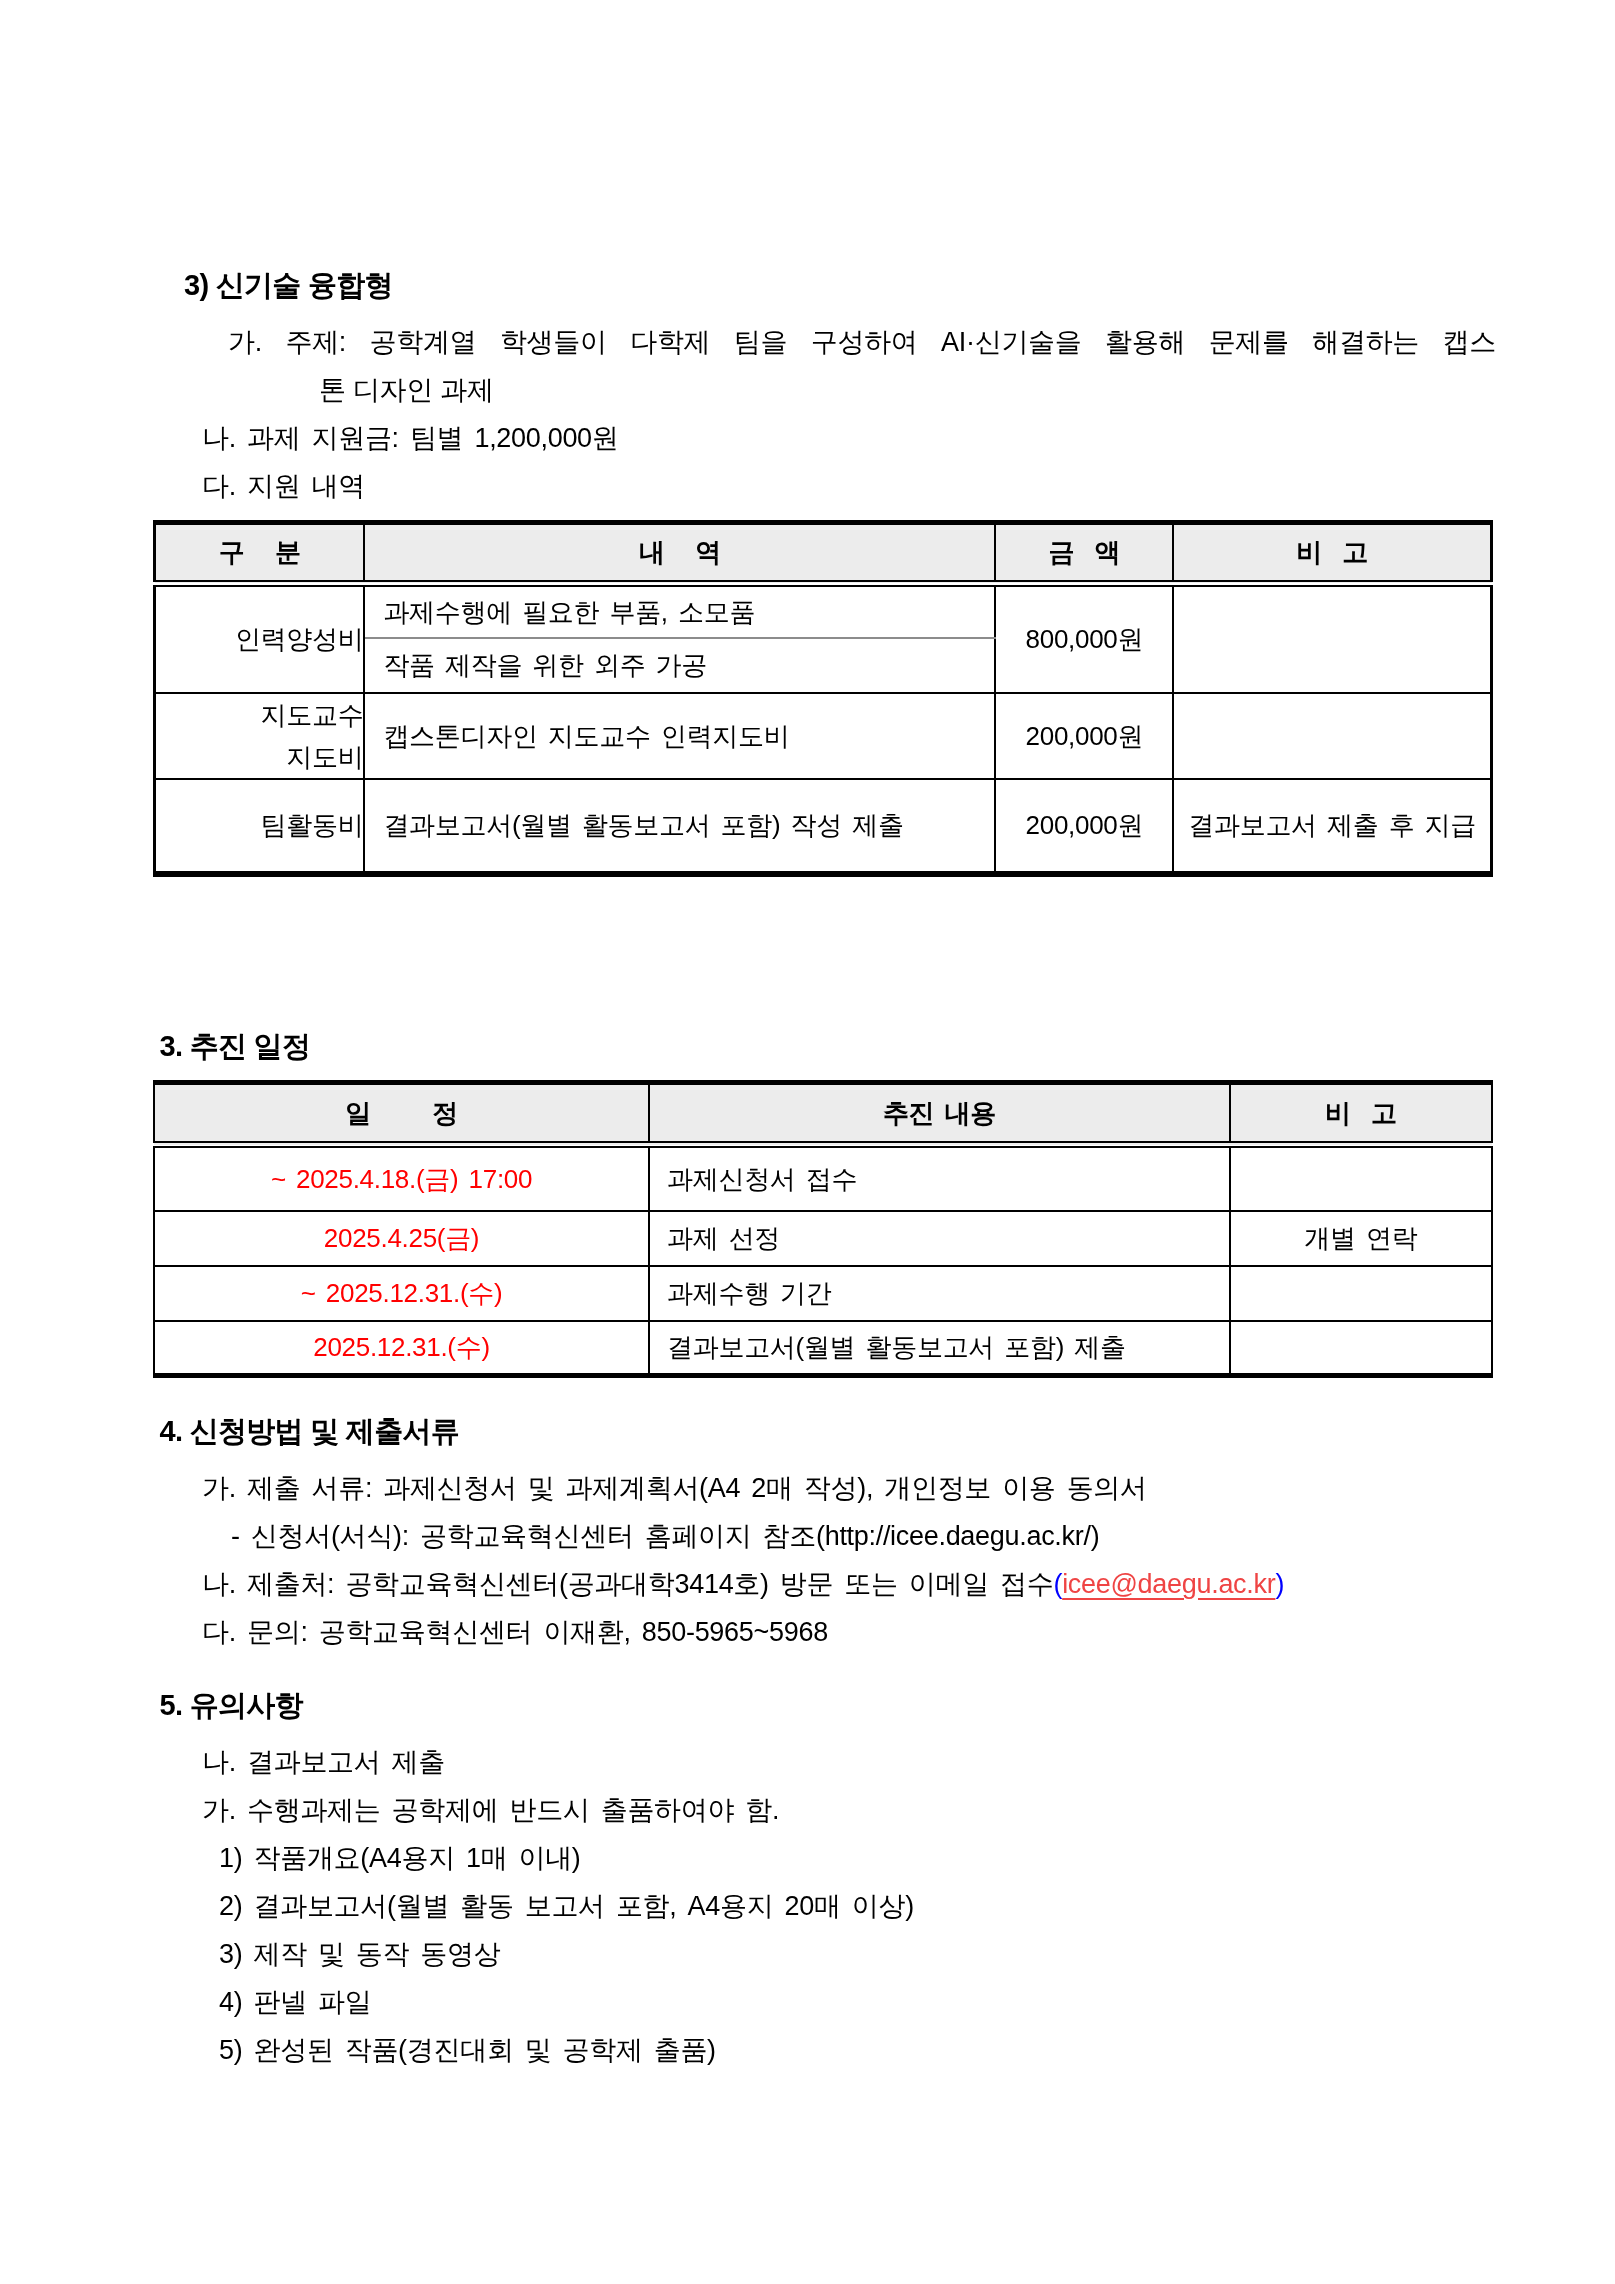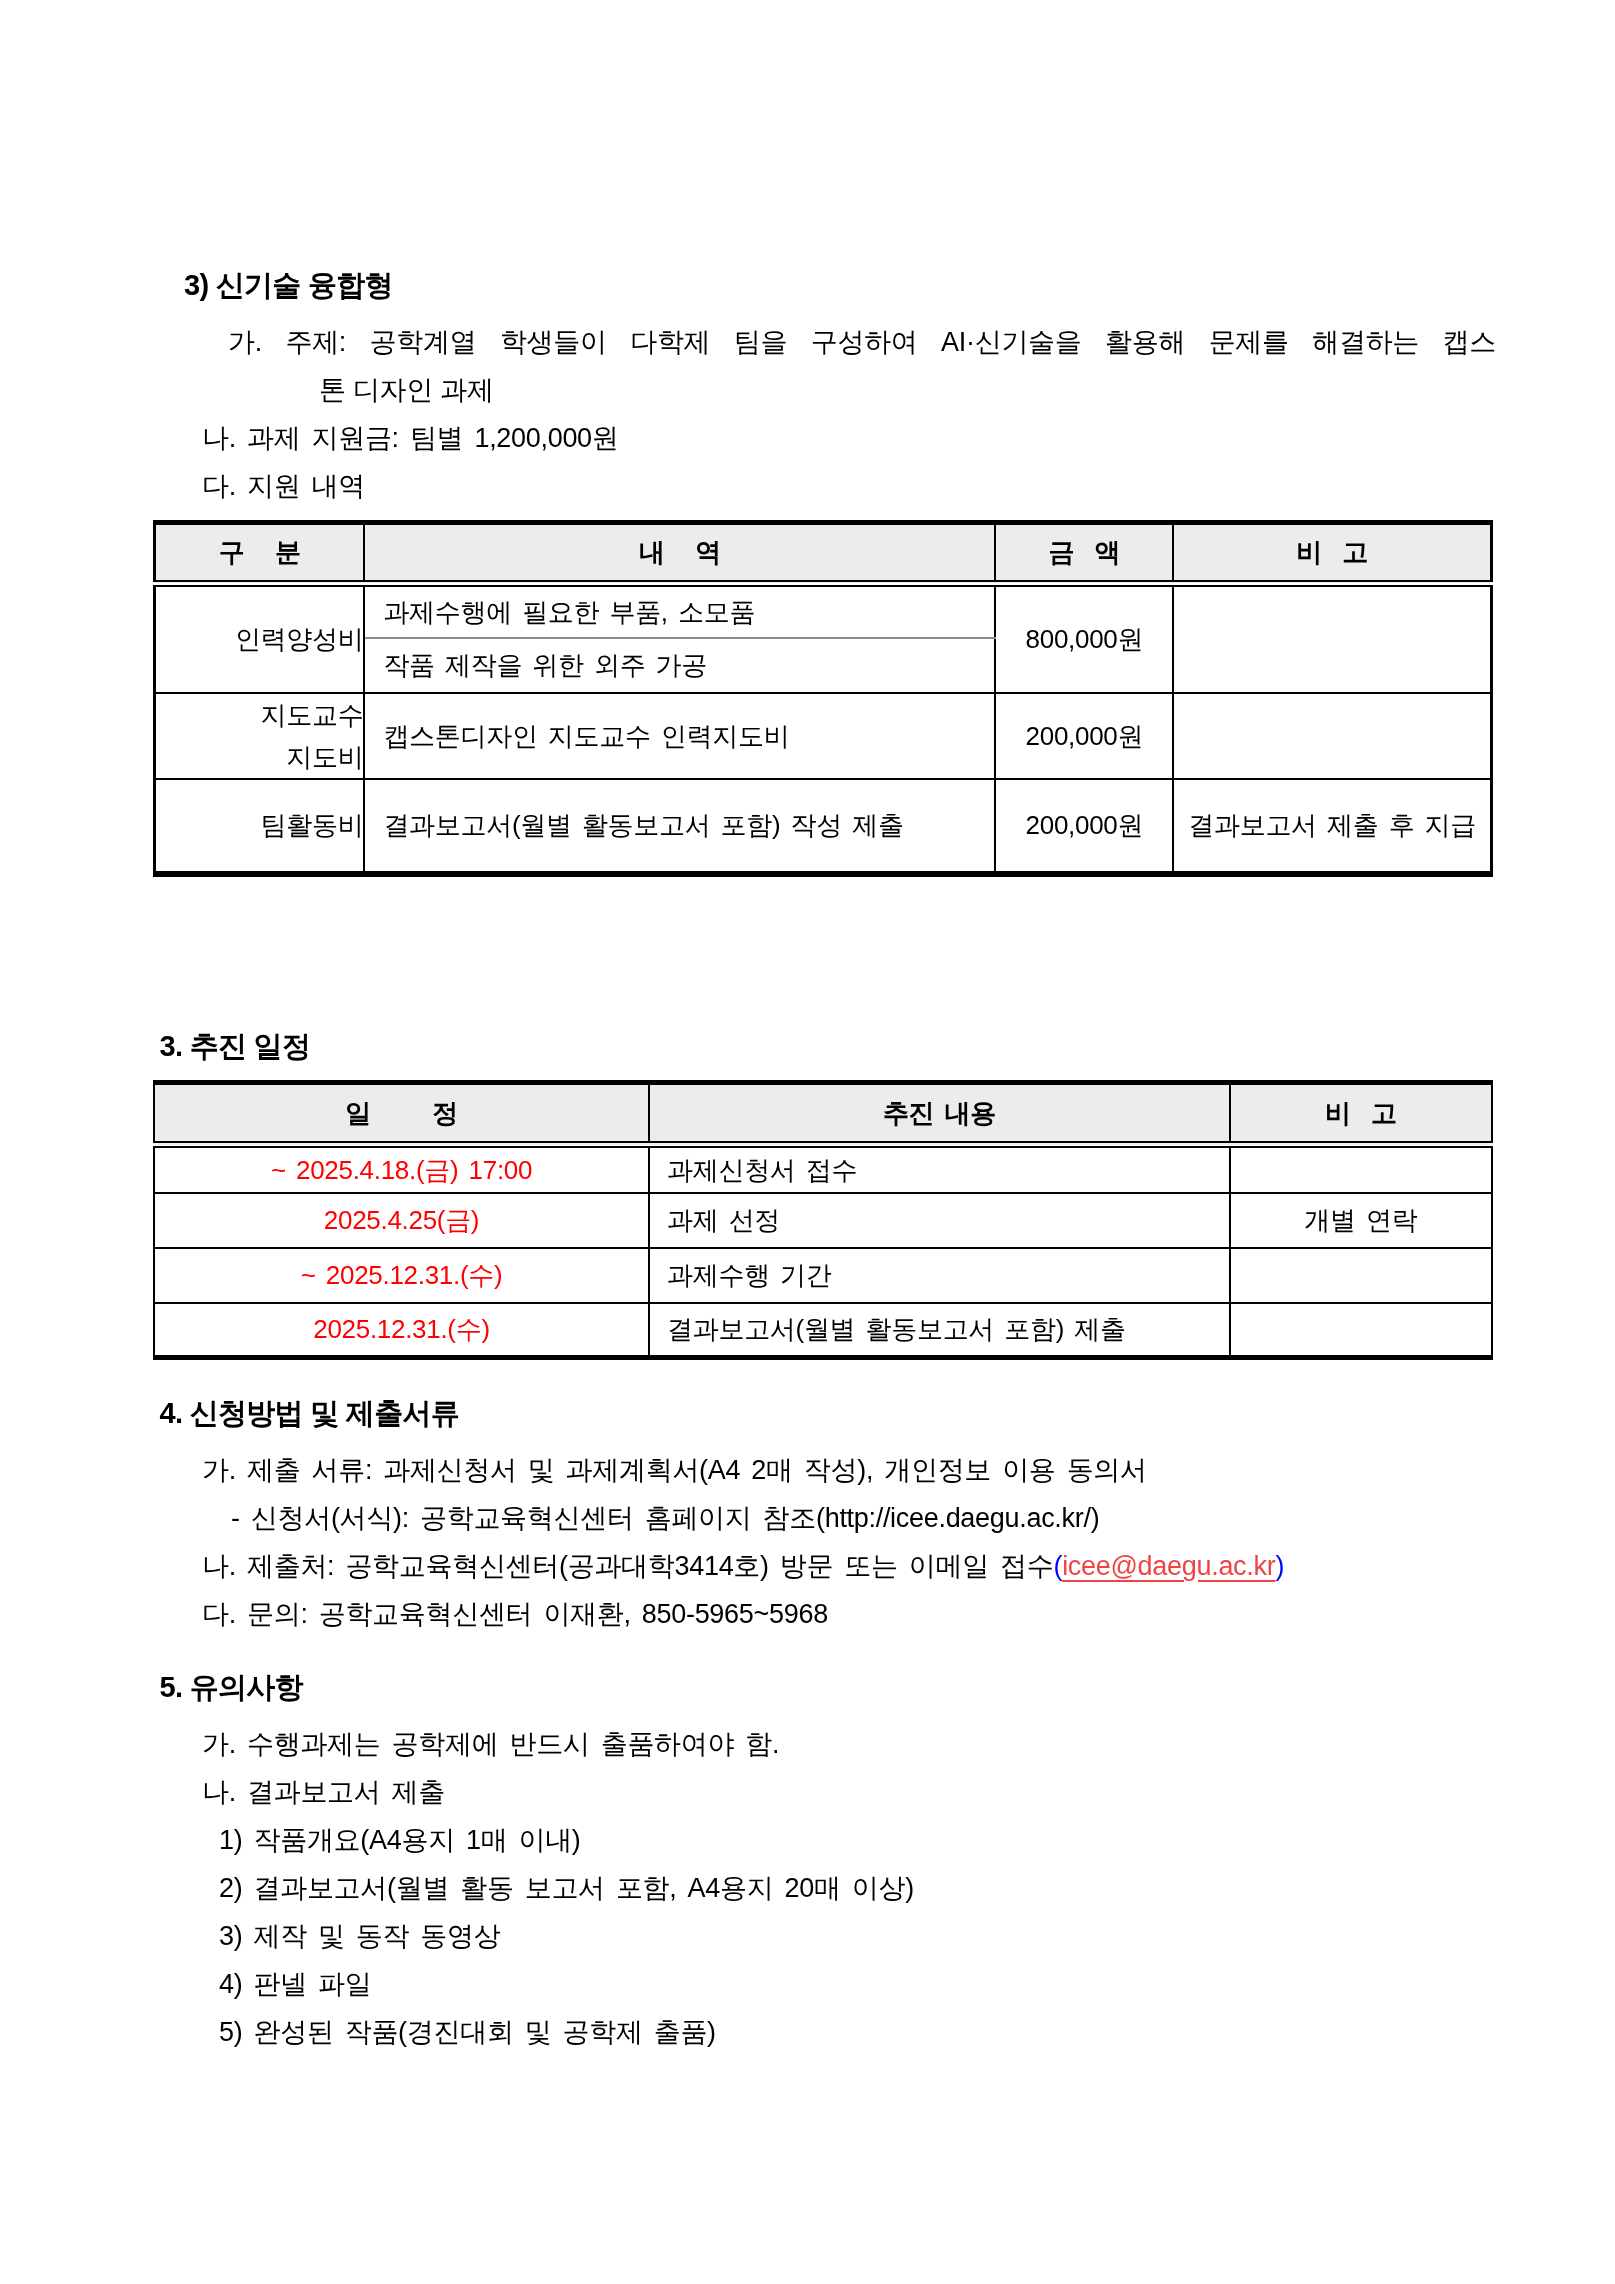--- a/index.html
+++ b/index.html
@@ -40,21 +40,21 @@
   td.amount { text-align:center; }
   td.note { text-align:center; }
   td.graydiv { border-bottom:2.6px solid #8c8c8c; }
   .two-line span { display:block; line-height:42px; }
   td.date { text-align:center; color:#ff0000; }
   td.content { text-align:left; padding-left:17px; }
   
   tr.r-sub td { height:55px; }
   tr.r-prof td { height:86px; }
   tr.r-team td { height:95px; }
-  tr.s-r1 td { height:48px;margin-left:48px; }
+  tr.s-r1 td { height:66px;margin-left:48px; }
   tr.s-r td { height:55px; }
   
   .blue { color:#0000ff; }
   .email { color:#ef4444; text-decoration:underline; text-underline-offset:4.6px; }
   
   .gap-after-table { margin-top:153px; }
   .sec4 { margin-top:37px; }
   .sec5 { margin-top:33px; }
   .h-main { margin-bottom:15.6px; }
 </style>
@@ -152,22 +152,22 @@
 
   <div class="h-main sec4">4. 신청방법 및 제출서류</div>
   <div class="bodyline">가. 제출 서류: 과제신청서 및 과제계획서(A4 2매 작성), 개인정보 이용 동의서</div>
   <div class="bodyline indent-dash">- 신청서(서식): 공학교육혁신센터 홈페이지 참조(http://icee.daegu.ac.kr/)</div>
   <div class="bodyline">
     <span>나. 제출처: 공학교육혁신센터(공과대학3414호) 방문 또는 이메일 접수</span><span class="blue">(</span><a class="email" href="#">icee@daegu.ac.kr</a><span class="blue">)</span>
   </div>
   <div class="bodyline">다. 문의: 공학교육혁신센터 이재환, 850-5965~5968</div>
 
   <div class="h-main sec5">5. 유의사항</div>
+  <div class="bodyline">나. 결과보고서 제출</div>
   <div class="bodyline">가. 수행과제는 공학제에 반드시 출품하여야 함.</div>
-  <div class="bodyline">나. 결과보고서 제출</div>
   <div class="bodyline numline">1) 작품개요(A4용지 1매 이내)</div>
   <div class="bodyline numline">2) 결과보고서(월별 활동 보고서 포함, A4용지 20매 이상)</div>
   <div class="bodyline numline">3) 제작 및 동작 동영상</div>
   <div class="bodyline numline">4) 판넬 파일</div>
   <div class="bodyline numline">5) 완성된 작품(경진대회 및 공학제 출품)</div>
 
 </div>
 
 
 </body></html>

